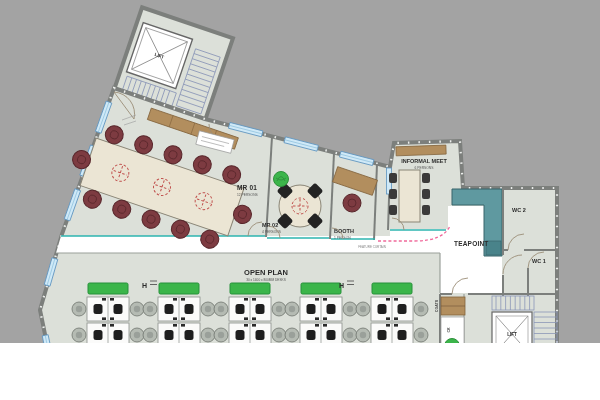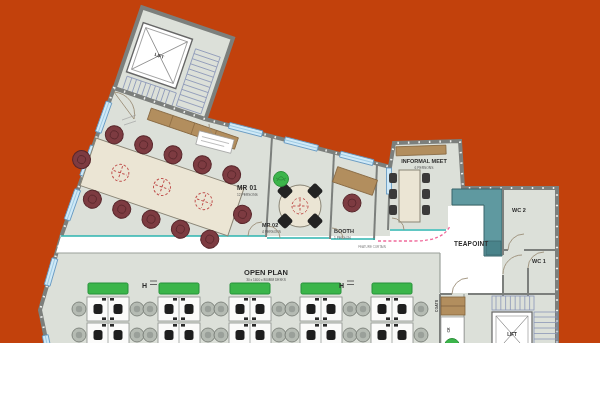--- a/index.html
+++ b/index.html
@@ -1,16 +1,16 @@
 <!DOCTYPE html>
 <html><head>
 <meta charset="utf-8">
 <style>
   html,body{margin:0;padding:0;background:#ffffff;}
-  .stage{position:relative;width:600px;height:343px;background:#c2410c;overflow:hidden;font-family:"Liberation Sans",sans-serif;}
+  .stage{position:relative;width:600px;height:343px;background:#a3a3a3;overflow:hidden;font-family:"Liberation Sans",sans-serif;}
   svg{display:block;}
   text{font-family:"Liberation Sans",sans-serif;fill:#2b2b2b;}
   .t-room{font-size:6.5px;font-weight:bold;letter-spacing:.2px;}
   .t-room-s{font-size:5.5px;font-weight:bold;}
   .t-cap{font-size:3.3px;fill:#555;}
   .t-big{font-size:7.5px;font-weight:bold;}
   .t-sub{font-size:3.2px;fill:#555;}
   .t-lift{font-size:4.6px;font-weight:bold;}
   .t-tiny{font-size:3.6px;font-weight:bold;fill:#444;}
   .t-h{font-size:7px;font-weight:bold;}

